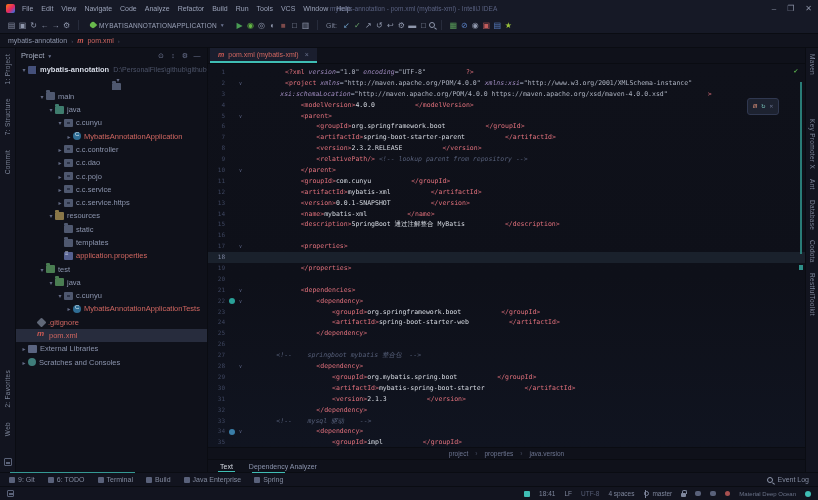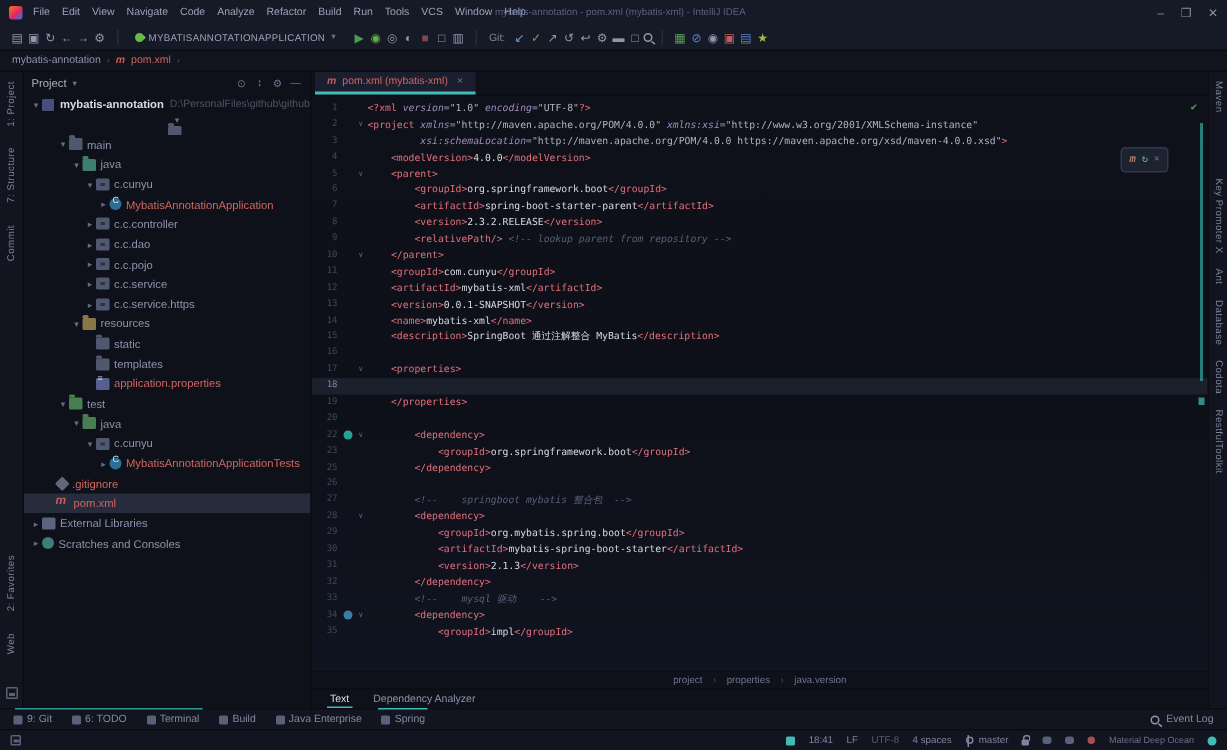--- a/index.html
+++ b/index.html
@@ -86,21 +86,21 @@
   .code-line { display:flex; height:10.9px; align-items:center; }
   .code-line.current { background:#1a212c; }
   .ln { width:20px; text-align:right; color:#3e4660; flex:none; font-size:6px; padding-right:3px; }
   .code-line.current .ln { color:#7b839e; }
   .gic { width:8px; flex:none; display:flex; align-items:center; justify-content:center; }
   .gdot { width:6px; height:6px; border-radius:50%; }
   .gdot.spring { background:#2aa198; }
   .gdot.db { background:#3a7ea8; }
   .fold { width:9px; flex:none; color:#596180; font-size:5px; text-align:center; }
   .codetxt { white-space:pre; }
-  .t-tag { color:#e2717c; }
+  .t-tag { color:#e2717c;margin-left:40px; }
   .t-attr { color:#a08cc0; font-style:italic; }
   .t-val { color:#aeb4c2; }
   .t-text { color:#d6dae2; }
   .t-com { color:#57607a; font-style:italic; }
   .t-p { color:#8a91a5; }
   .hl { background:#3c4759; border-radius:1px; }
   .insp-check { position:absolute; top:2px; right:7px; color:#57a64a; font-size:7px; }
   .vthumb { position:absolute; right:3px; top:18px; width:2px; height:172px; background:#2e8f88; opacity:.85; }
   .vmark { position:absolute; right:2px; top:201px; width:4px; height:5px; background:#2e8f88; }
   .mvn-pop { position:absolute; right:26px; top:34px; background:#1d2230; border:1px solid #303850; border-radius:3px; padding:2px 5px; display:flex; align-items:center; gap:4px; font-size:7px; }
@@ -471,32 +471,44 @@
             <span class="fold"></span>
             <span class="codetxt"><span class="t-p">    </span><span class="t-tag">&lt;/properties&gt;</span></span>
           </div>
           <div class="code-line">
             <span class="ln">20</span>
             <span class="gic"></span>
             <span class="fold"></span>
             <span class="codetxt"></span>
           </div>
           <div class="code-line">
+            <span class="ln">21</span>
+            <span class="gic"></span>
+            <span class="fold">∨</span>
+            <span class="codetxt"><span class="t-p">    </span><span class="t-tag">&lt;dependencies&gt;</span></span>
+          </div>
+          <div class="code-line">
             <span class="ln">22</span>
             <span class="gic">
               <span class="gdot spring"></span>
             </span>
             <span class="fold">∨</span>
             <span class="codetxt"><span class="t-p">        </span><span class="t-tag">&lt;dependency&gt;</span></span>
           </div>
           <div class="code-line">
             <span class="ln">23</span>
             <span class="gic"></span>
             <span class="fold"></span>
             <span class="codetxt"><span class="t-p">            </span><span class="t-tag">&lt;groupId&gt;</span><span class="t-text">org.springframework.boot</span><span class="t-tag">&lt;/groupId&gt;</span></span>
+          </div>
+          <div class="code-line">
+            <span class="ln">24</span>
+            <span class="gic"></span>
+            <span class="fold"></span>
+            <span class="codetxt"><span class="t-p">            </span><span class="t-tag">&lt;artifactId&gt;</span><span class="t-text">spring-boot-starter-web</span><span class="t-tag">&lt;/artifactId&gt;</span></span>
           </div>
           <div class="code-line">
             <span class="ln">25</span>
             <span class="gic"></span>
             <span class="fold"></span>
             <span class="codetxt"><span class="t-p">        </span><span class="t-tag">&lt;/dependency&gt;</span></span>
           </div>
           <div class="code-line">
             <span class="ln">26</span>
             <span class="gic"></span>

